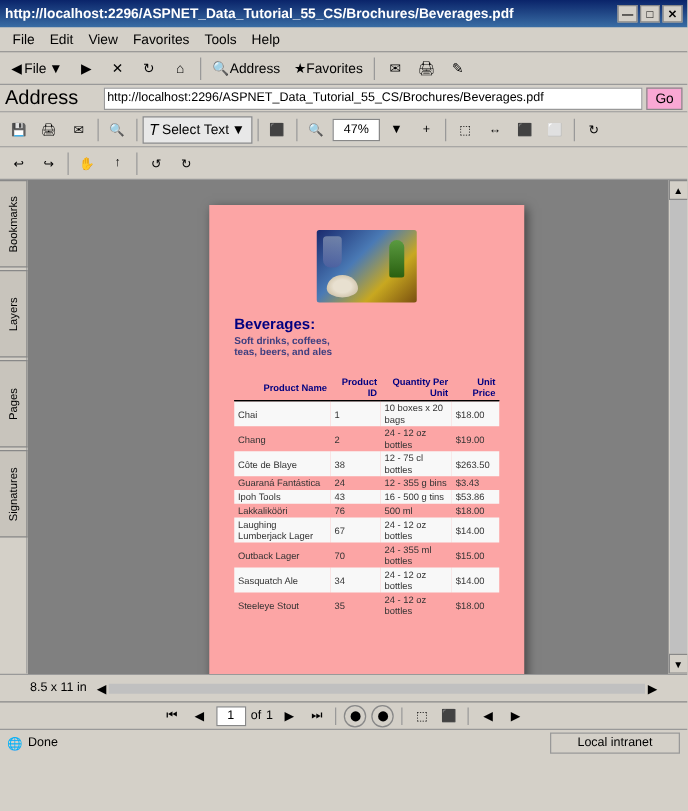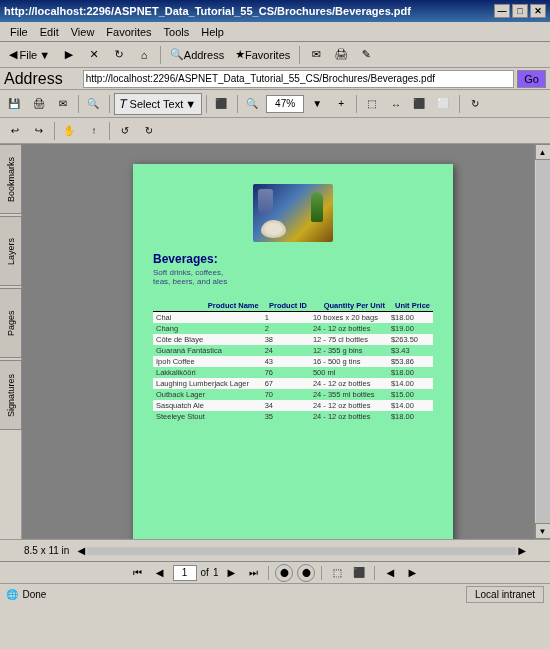--- a/index.html
+++ b/index.html
@@ -90,21 +90,21 @@
       border: 1px solid #999;
       background: white;
       font-size: 10px;
       padding: 0 2px;
       outline: none;
     }
     .go-btn {
       margin-left: 3px;
       height: 18px;
       padding: 0 6px;
-      background: #8b5cf6;
+      background: #f9a8d4;
       border: 1px solid #888;
       font-size: 11px;
       cursor: pointer;
     }
 
     
     .pdf-toolbar {
       background: #d4d0c8;
       height: 28px;
       display: flex;
@@ -212,39 +212,40 @@
       cursor: pointer; font-size: 8px;
     }
     .scroll-track {
       flex: 1;
       width: 14px;
       background: #c0c0c0;
     }
 
     
     .pdf-page {
-      background: #86efac;
-      width: 320px;
+      background: #fca5a5;
+      width: 252px;
       min-height: 420px;
       box-shadow: 2px 2px 8px rgba(0,0,0,0.5);
       padding: 20px;
       position: relative;
       margin-left: 30px;
     }
 
     .beverages-title {
       font-size: 12px;
       font-weight: bold;
       color: #000080;
       margin-bottom: 2px;
     }
     .beverages-subtitle {
       font-size: 8px;
       color: #404080;
       margin-bottom: 14px;
+      font-weight: bold;
     }
 
     .pdf-table {
       width: 100%;
       border-collapse: collapse;
       font-size: 7.5px;
     }
     .pdf-table th {
       font-weight: bold;
       color: #000080;
@@ -264,21 +265,21 @@
       height: 22px;
       display: flex;
       align-items: center;
       padding: 0 6px;
       border-top: 1px solid #999;
       font-size: 10px;
       gap: 4px;
     }
     .status-text { flex: 1; }
     .status-zone {
-      padding: 2px 8px;
+      padding: 2px 21px;
       border: 1px solid #999;
       font-size: 10px;
     }
 
     
     .nav-bar {
       background: #d4d0c8;
       height: 22px;
       display: flex;
       align-items: center;
@@ -522,21 +523,21 @@
                 <td>12 - 75 cl bottles</td>
                 <td>$263.50</td>
               </tr>
               <tr>
                 <td>Guaraná Fantástica</td>
                 <td>24</td>
                 <td>12 - 355 g bins</td>
                 <td>$3.43</td>
               </tr>
               <tr>
-                <td>Ipoh Coffee</td>
+                <td>Ipoh Tools</td>
                 <td>43</td>
                 <td>16 - 500 g tins</td>
                 <td>$53.86</td>
               </tr>
               <tr>
                 <td>Lakkalikööri</td>
                 <td>76</td>
                 <td>500 ml</td>
                 <td>$18.00</td>
               </tr>

